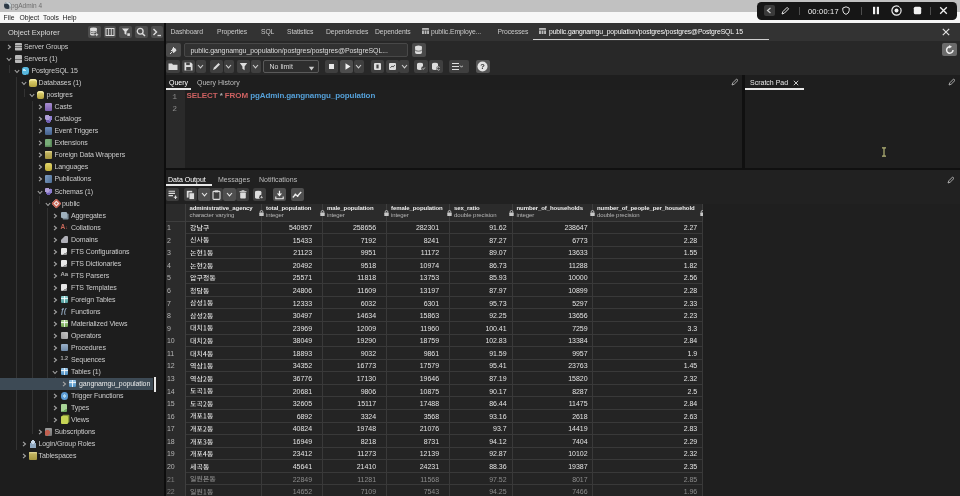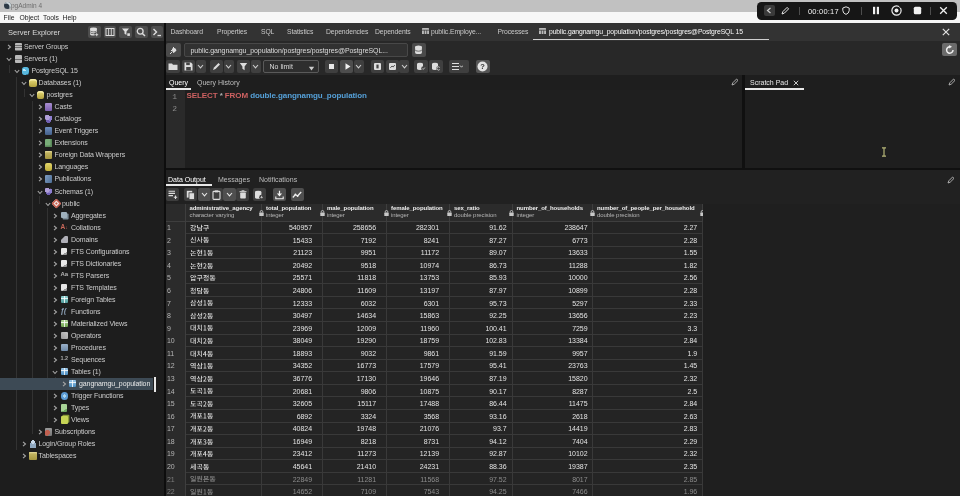--- a/index.html
+++ b/index.html
@@ -89,21 +89,21 @@
       <span class="t">pgAdmin 4</span>
     </div>
  <div id="menubar">
    <span style="left:3.5px">File</span>
       <span style="left:19.5px">Object</span>
    <span style="left:43px">Tools</span>
       <span style="left:62.5px">Help</span>
  </div>
  <div id="app">
    <div id="lphead">
-        <span class="t">Server Explorer</span>
+        <span class="t">Object Explorer</span>
         <span class="tbtn" style="left:88px">
           <svg width="10" height="10" viewBox="0 0 10 10">
             <ellipse cx="4.5" cy="1.8" rx="3.4" ry="1.3" fill="#ddd"></ellipse>
             <path d="M1.1 1.8 V7.2 A3.4 1.3 0 0 0 7.9 7.2 V1.8" fill="#ddd"></path>
             <path d="M1.1 3.6 A3.4 1.3 0 0 0 7.9 3.6 M1.1 5.4 A3.4 1.3 0 0 0 7.9 5.4" fill="none" stroke="#4d4d4d" stroke-width="0.7"></path>
             <rect x="5.6" y="5.6" width="4.2" height="4.2" rx="0.6" fill="#4d4d4d"></rect>
             <path d="M6.2 7.7 h3 M7.7 6.2 v3" stroke="#ddd" stroke-width="0.9"></path>
           </svg>
         </span>
         <span class="tbtn" style="left:103.7px">
@@ -553,21 +553,21 @@
         <div id="qunder"></div>
         <svg class="pencil" style="left:565px;top:3.5px" width="8" height="8" viewBox="0 0 8 8">
           <path d="M1 7 L1.8 4.8 L5.6 1 L7 2.4 L3.2 6.2 Z" fill="none" stroke="#b8b8b8" stroke-width="0.9"></path>
         </svg>
       </div>
    <div id="editor">
         <div id="gutter">
           <div style="top:2.2px">1</div>
           <div style="top:14.2px">2</div>
         </div>
-        <div id="code"><span style="color:#cd6161">SELECT</span><span style="color:#b0b0b0"> * </span><span style="color:#cd6161">FROM</span><span style="color:#55a0d8"> double.gangnamgu_population</span></div>
+        <div id="code"><span style="color:#cd6161">SELECT</span><span style="color:#b0b0b0"> * </span><span style="color:#cd6161">FROM</span><span style="color:#55a0d8"> pgAdmin.gangnamgu_population</span></div>
       </div>
    <div id="sdiv"></div>
    <div id="scratch">
         <span class="t">Scratch Pad</span>
      <svg style="position:absolute;left:48px;top:5px" width="6" height="6" viewBox="0 0 6 6">
           <path d="M0.8 0.8 L5.2 5.2 M5.2 0.8 L0.8 5.2" stroke="#c8c8c8" stroke-width="1"></path>
         </svg>
      <div id="sunder"></div>
         <svg class="pencil" style="left:203px;top:3.5px" width="8" height="8" viewBox="0 0 8 8">
           <path d="M1 7 L1.8 4.8 L5.6 1 L7 2.4 L3.2 6.2 Z" fill="none" stroke="#b8b8b8" stroke-width="0.9"></path>

